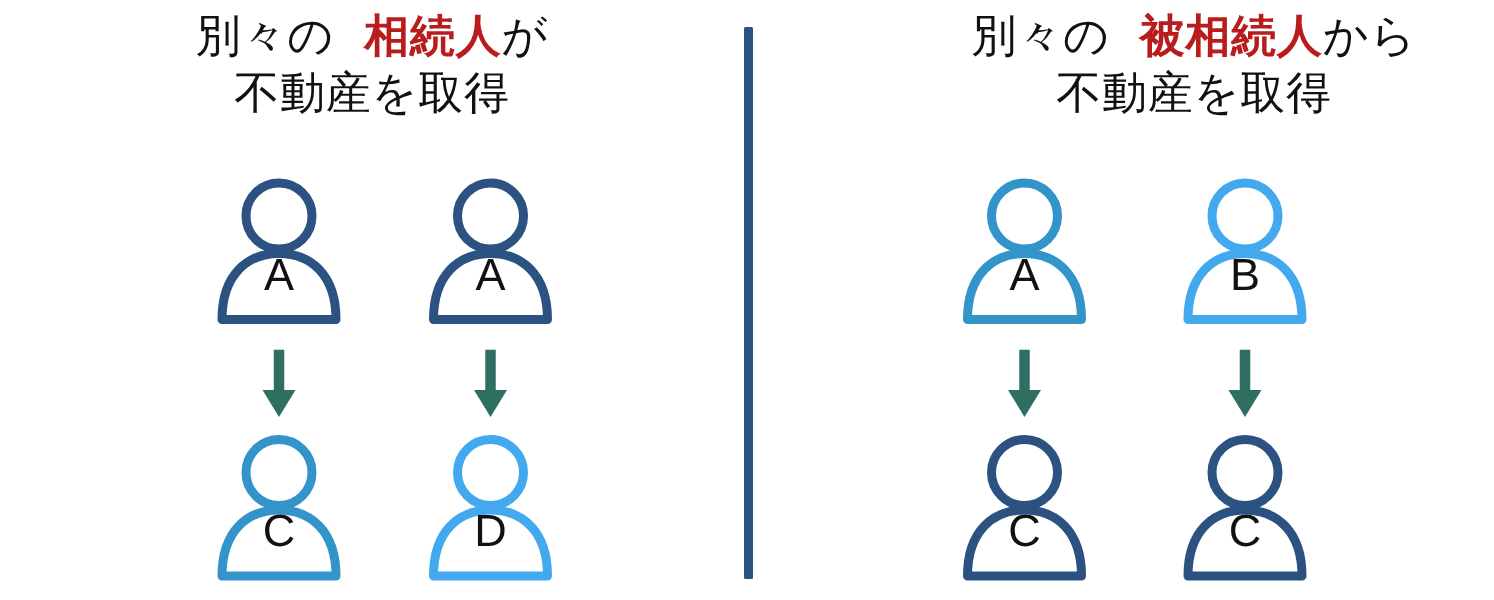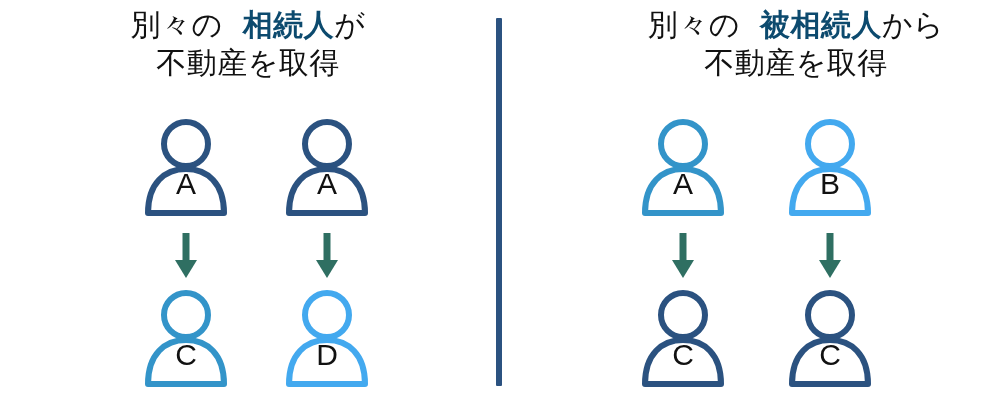--- a/index.html
+++ b/index.html
@@ -50,21 +50,21 @@
     text-align: center;
     font-size: 30px;
     line-height: 1.28;
     color: #111111;
     letter-spacing: 0.5px;
     white-space: nowrap;
     font-weight: 400;
   }
   .panel-title .line { display: block; }
   .panel-title .hl {
-    color: #0c4a6e;
+    color: #b91c1c;
     font-weight: 700;
     margin-left: 20px;
   }
 
   
   .person {
     position: absolute;
     width: 104px;
     height: 104px;
   }

